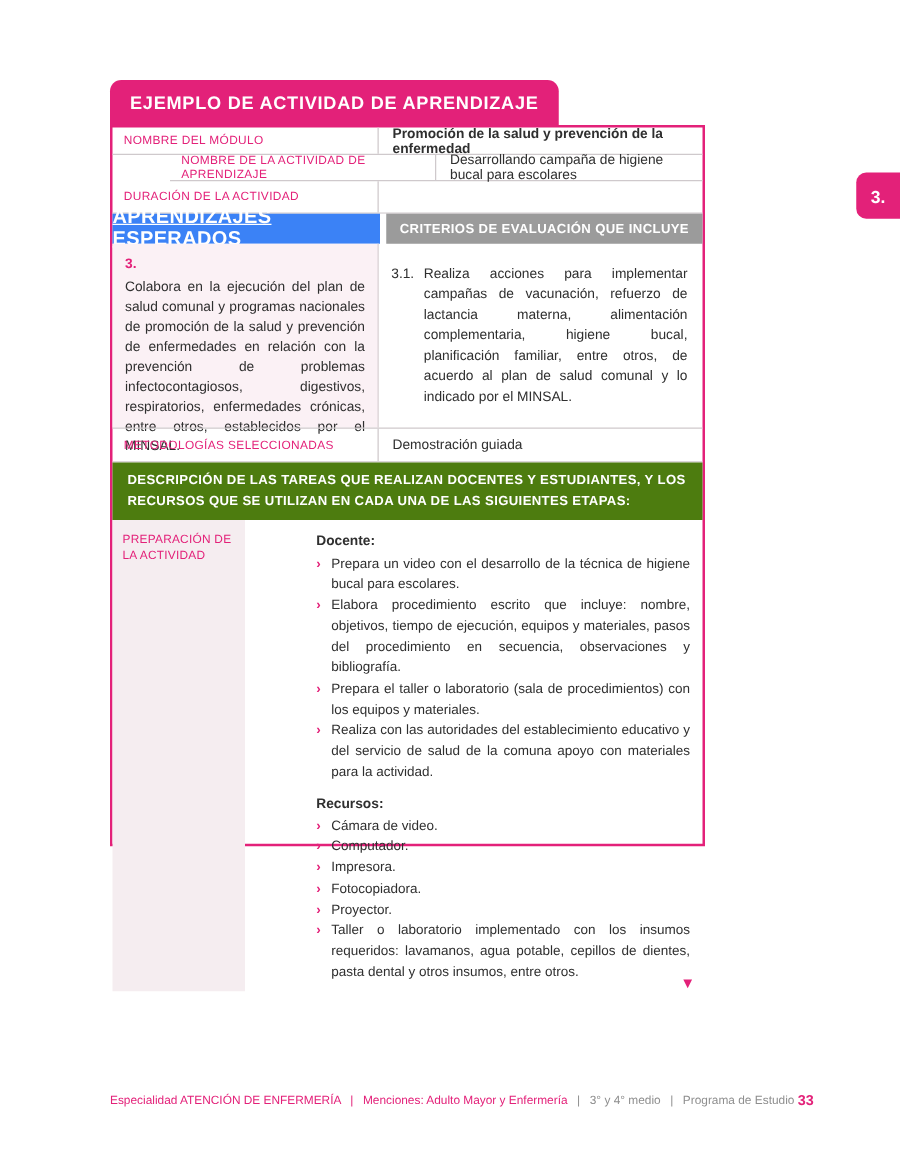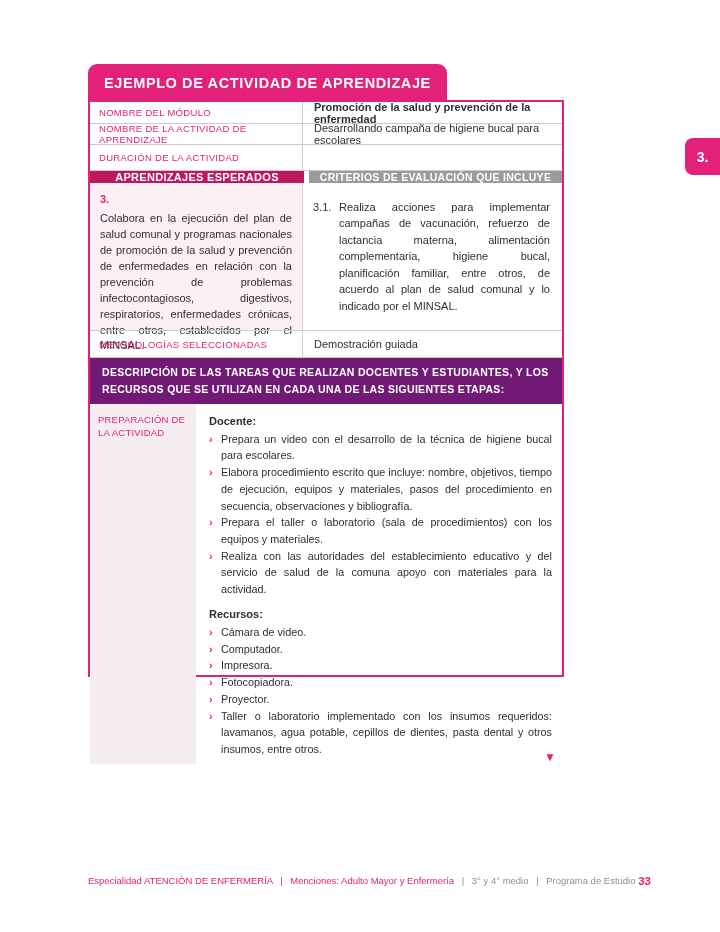--- a/index.html
+++ b/index.html
@@ -14,35 +14,35 @@
   }
 
   .doc-table {
     position: absolute; left: 88px; top: 100px; width: 476px; height: 577px;
     border: 2px solid #e32179; background: #fff;
     display: flex; flex-direction: column;
   }
 
   .info-row { display: flex; border-bottom: 1px solid #cfc9cc; align-items: stretch; }
   .info-row.r1 { min-height: 22px; }
-  .info-row.r2 { min-height: 21px; }
+  .info-row.r2 { min-height: 21px; margin-left: 46px; }
   .info-row.r3 { min-height: 26px; }
   .info-label {
     width: 213px; flex: 0 0 213px; padding: 4px 9px;
     color: #e32179; font-size: 9.5px; letter-spacing: .3px;
     border-right: 1px solid #cfc9cc; display: flex; align-items: center;
   }
   .info-value { flex: 1; padding: 4px 11px; font-size: 11px; display: flex; align-items: center; }
   .bold { font-weight: bold; }
 
   .headers-row { display: flex; height: 24px; }
   .hdr-left {
-    flex: 0 0 214px; background: #be185d; color: #fff;
-    font-size: 11px; font-weight: bold; letter-spacing: .3px;
-    display: flex; align-items: center; justify-content: center;
+    flex: 0 0 214px; background: #3b82f6; color: #fff;
+    font-size: 16px; font-weight: bold; letter-spacing: .3px;
+    display: flex; align-items: center; justify-content: center; text-decoration: underline;
   }
   .hdr-gap { flex: 0 0 5px; background: #fff; }
   .hdr-right {
     flex: 1; background: #9b9b9b; color: #fff;
     font-size: 10.5px; font-weight: bold; letter-spacing: .3px;
     display: flex; align-items: center; justify-content: center;
   }
 
   .criteria-row { display: flex; height: 147px; }
   .oa-cell {
@@ -51,25 +51,25 @@
   }
   .oa-num { display: block; color: #e32179; font-weight: bold; margin-bottom: 3px; }
   .crit-cell { flex: 1; display: flex; align-items: center; padding: 6px 12px 6px 10px; }
   .crit-inner { display: flex; font-size: 11px; line-height: 1.5; }
   .crit-num { flex: 0 0 26px; }
   .crit-text { flex: 1; text-align: justify; }
 
   .method-row { display: flex; border-top: 1px solid #cfc9cc; min-height: 28px; }
 
   .banner {
-    background: #701a75; color: #fff; font-size: 10.5px; font-weight: bold;
+    background: #4d7c0f; color: #fff; font-size: 10.5px; font-weight: bold;
     letter-spacing: .3px; line-height: 1.6; padding: 6px 12px;
   }
 
-  .prep-row { flex: 1; display: flex; position: relative; }
+  .prep-row { flex: 1; display: flex; position: relative; gap: 44px; }
   .prep-label {
     flex: 0 0 106px; background: #f5edf0; padding: 9px 8px;
     color: #e32179; font-size: 9.5px; line-height: 1.45; letter-spacing: .2px;
   }
   .prep-content { flex: 1; padding: 8px 10px 6px 13px; }
   .group-heading { font-size: 11px; font-weight: bold; margin: 3px 0 4px; }
   .group-heading.second { margin-top: 10px; }
   .li { display: flex; font-size: 10.8px; line-height: 1.55; }
   .li .bullet { flex: 0 0 12px; color: #e32179; font-weight: bold; }
   .li .li-text { flex: 1; text-align: justify; }

